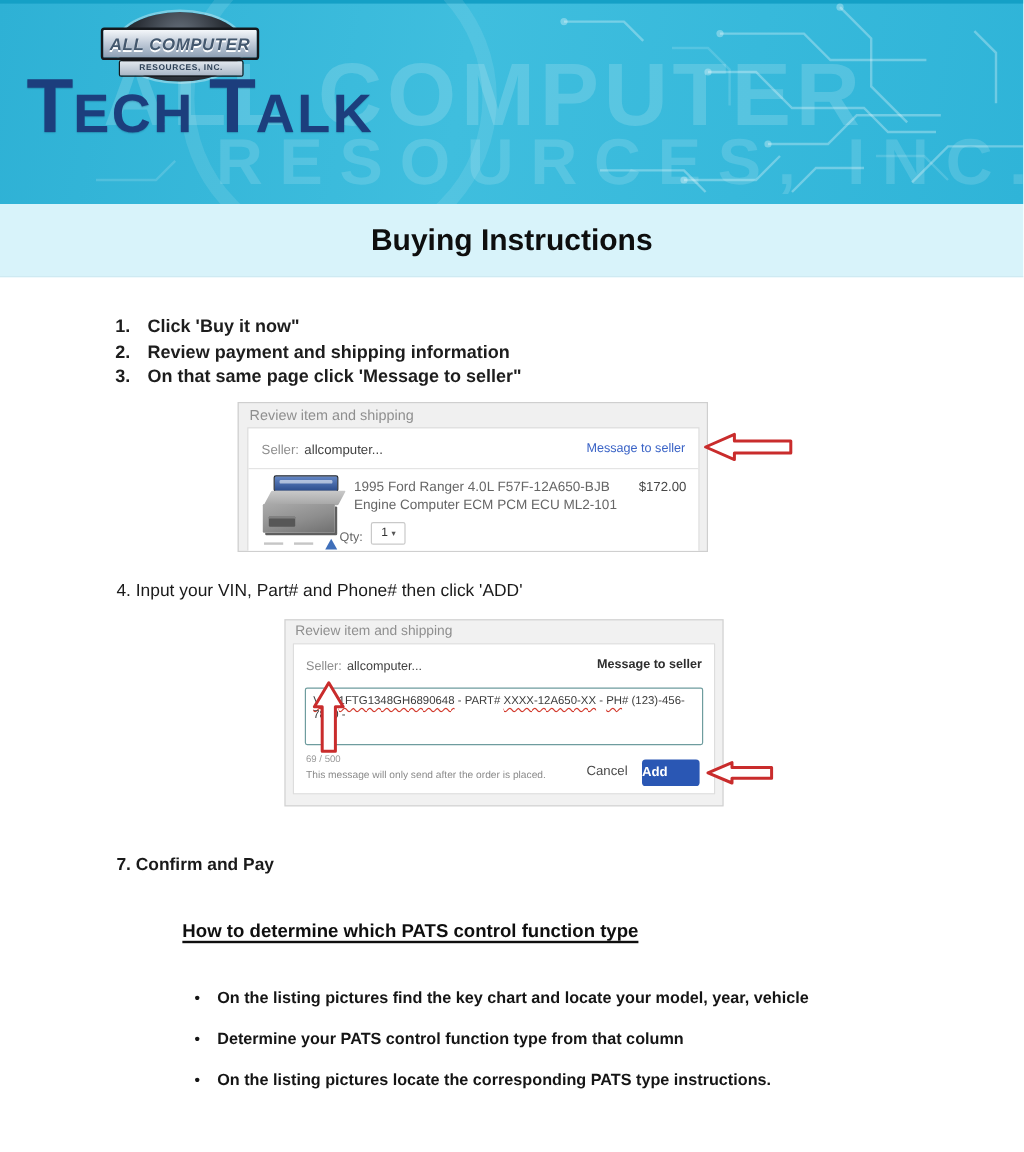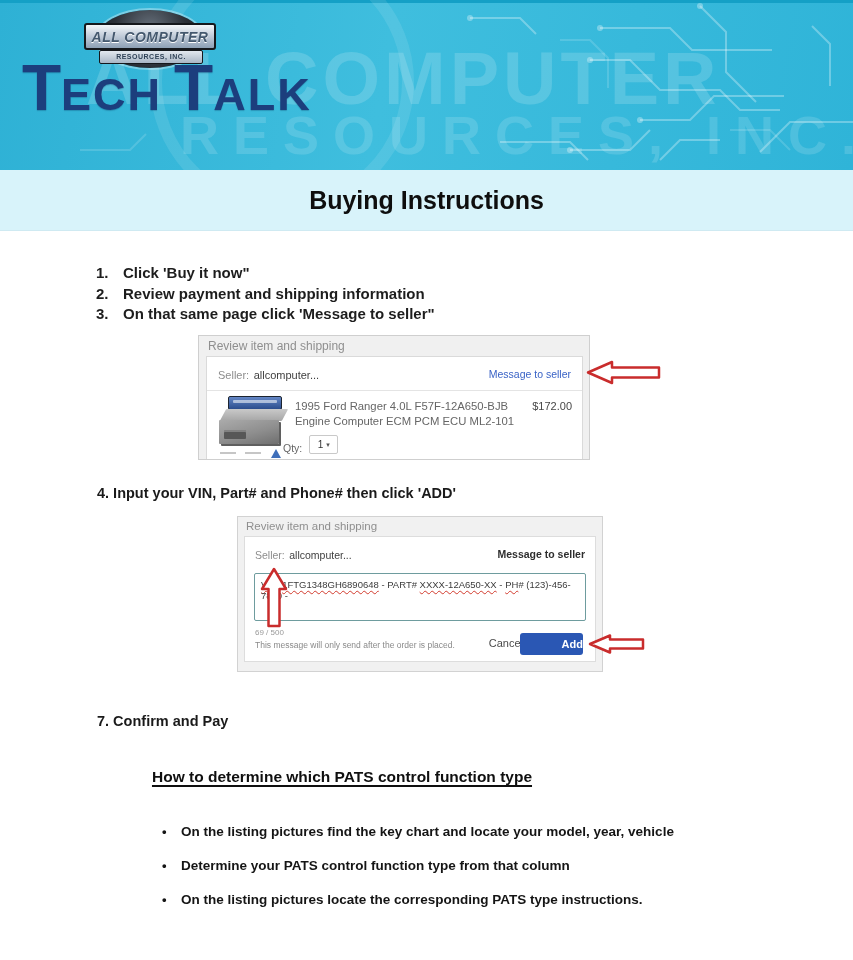--- a/index.html
+++ b/index.html
@@ -40,21 +40,21 @@
 
   
   .title-band{position:absolute;left:0;top:170px;width:853px;height:60px;background:#d8f3fa;
               border-bottom:1px solid #cfeaf2;}
   .page-title{margin:0;text-align:center;line-height:60px;font-size:25px;font-weight:700;color:#0e0e0e;}
 
   
   .steps{position:absolute;left:96px;top:263px;font-size:15px;font-weight:600;color:#1d1d1d;}
   .step{display:flex;line-height:20.7px;}
   .step-num{width:27px;}
-  .step4{position:absolute;left:97px;top:485px;font-size:14.5px;font-weight:700;color:#1a1a1a;}
+  .step4{position:absolute;left:97px;top:485px;font-size:14.5px;font-weight:400;color:#1a1a1a;}
   .step5{position:absolute;left:97px;top:713px;font-size:14.5px;font-weight:600;color:#1a1a1a;}
   .pats-h{position:absolute;left:0;top:768px;width:684px;text-align:center;}
   .pats-h span{font-size:15.5px;font-weight:700;color:#0f0f0f;text-decoration:underline;
                text-decoration-thickness:1.5px;text-underline-offset:3px;}
   .bullets{position:absolute;left:162px;top:808px;font-size:13.5px;font-weight:600;color:#151515;}
   .bullet{display:flex;line-height:20px;margin-top:14px;}
   .bullet-dot{width:19px;font-size:13px;}
   .bullet-dot::before{content:"\2022";}
 
   
@@ -105,21 +105,21 @@
   .ss2 .seller-label,.ss2 .seller-name{font-size:10.5px;}
   .msg-link-bold{font-size:10.5px;font-weight:700;color:#2e2e2e;}
   .ss2-ta{position:absolute;left:9px;right:9px;top:36px;height:48px;border:1px solid #6e9c9e;border-radius:2px;
           background:#fff;padding:5px 6px;font-size:9.5px;color:#3c3c3c;box-sizing:border-box;}
   .sq{text-decoration:underline;text-decoration-style:wavy;text-decoration-color:#d23b2e;
       text-decoration-thickness:1px;text-underline-offset:2px;}
   .ss2-counter{position:absolute;left:10px;bottom:24px;font-size:8px;color:#9a9a9a;}
   .ss2-note{position:absolute;left:10px;bottom:11px;font-size:8.5px;color:#8a8a8a;}
   .ss2-cancel{position:absolute;right:72px;bottom:12px;font-size:11px;color:#4a4a4a;}
   .ss2-add{position:absolute;right:12px;bottom:6px;width:48px;height:22px;background:#2a57b4;border-radius:3px;
-           color:#fff;font-size:11px;font-weight:700;text-align:right;line-height:22px;padding-left:15px;}
+           color:#fff;font-size:11px;font-weight:700;text-align:left;line-height:22px;}
 
   
   .arrow1{position:absolute;left:586px;top:359px;}
   .arrow-up{position:absolute;left:22px;top:50px;}
   .arrow2{position:absolute;left:588px;top:633px;}
 </style>
 </head>
 <body>
 
 <div class="page">

